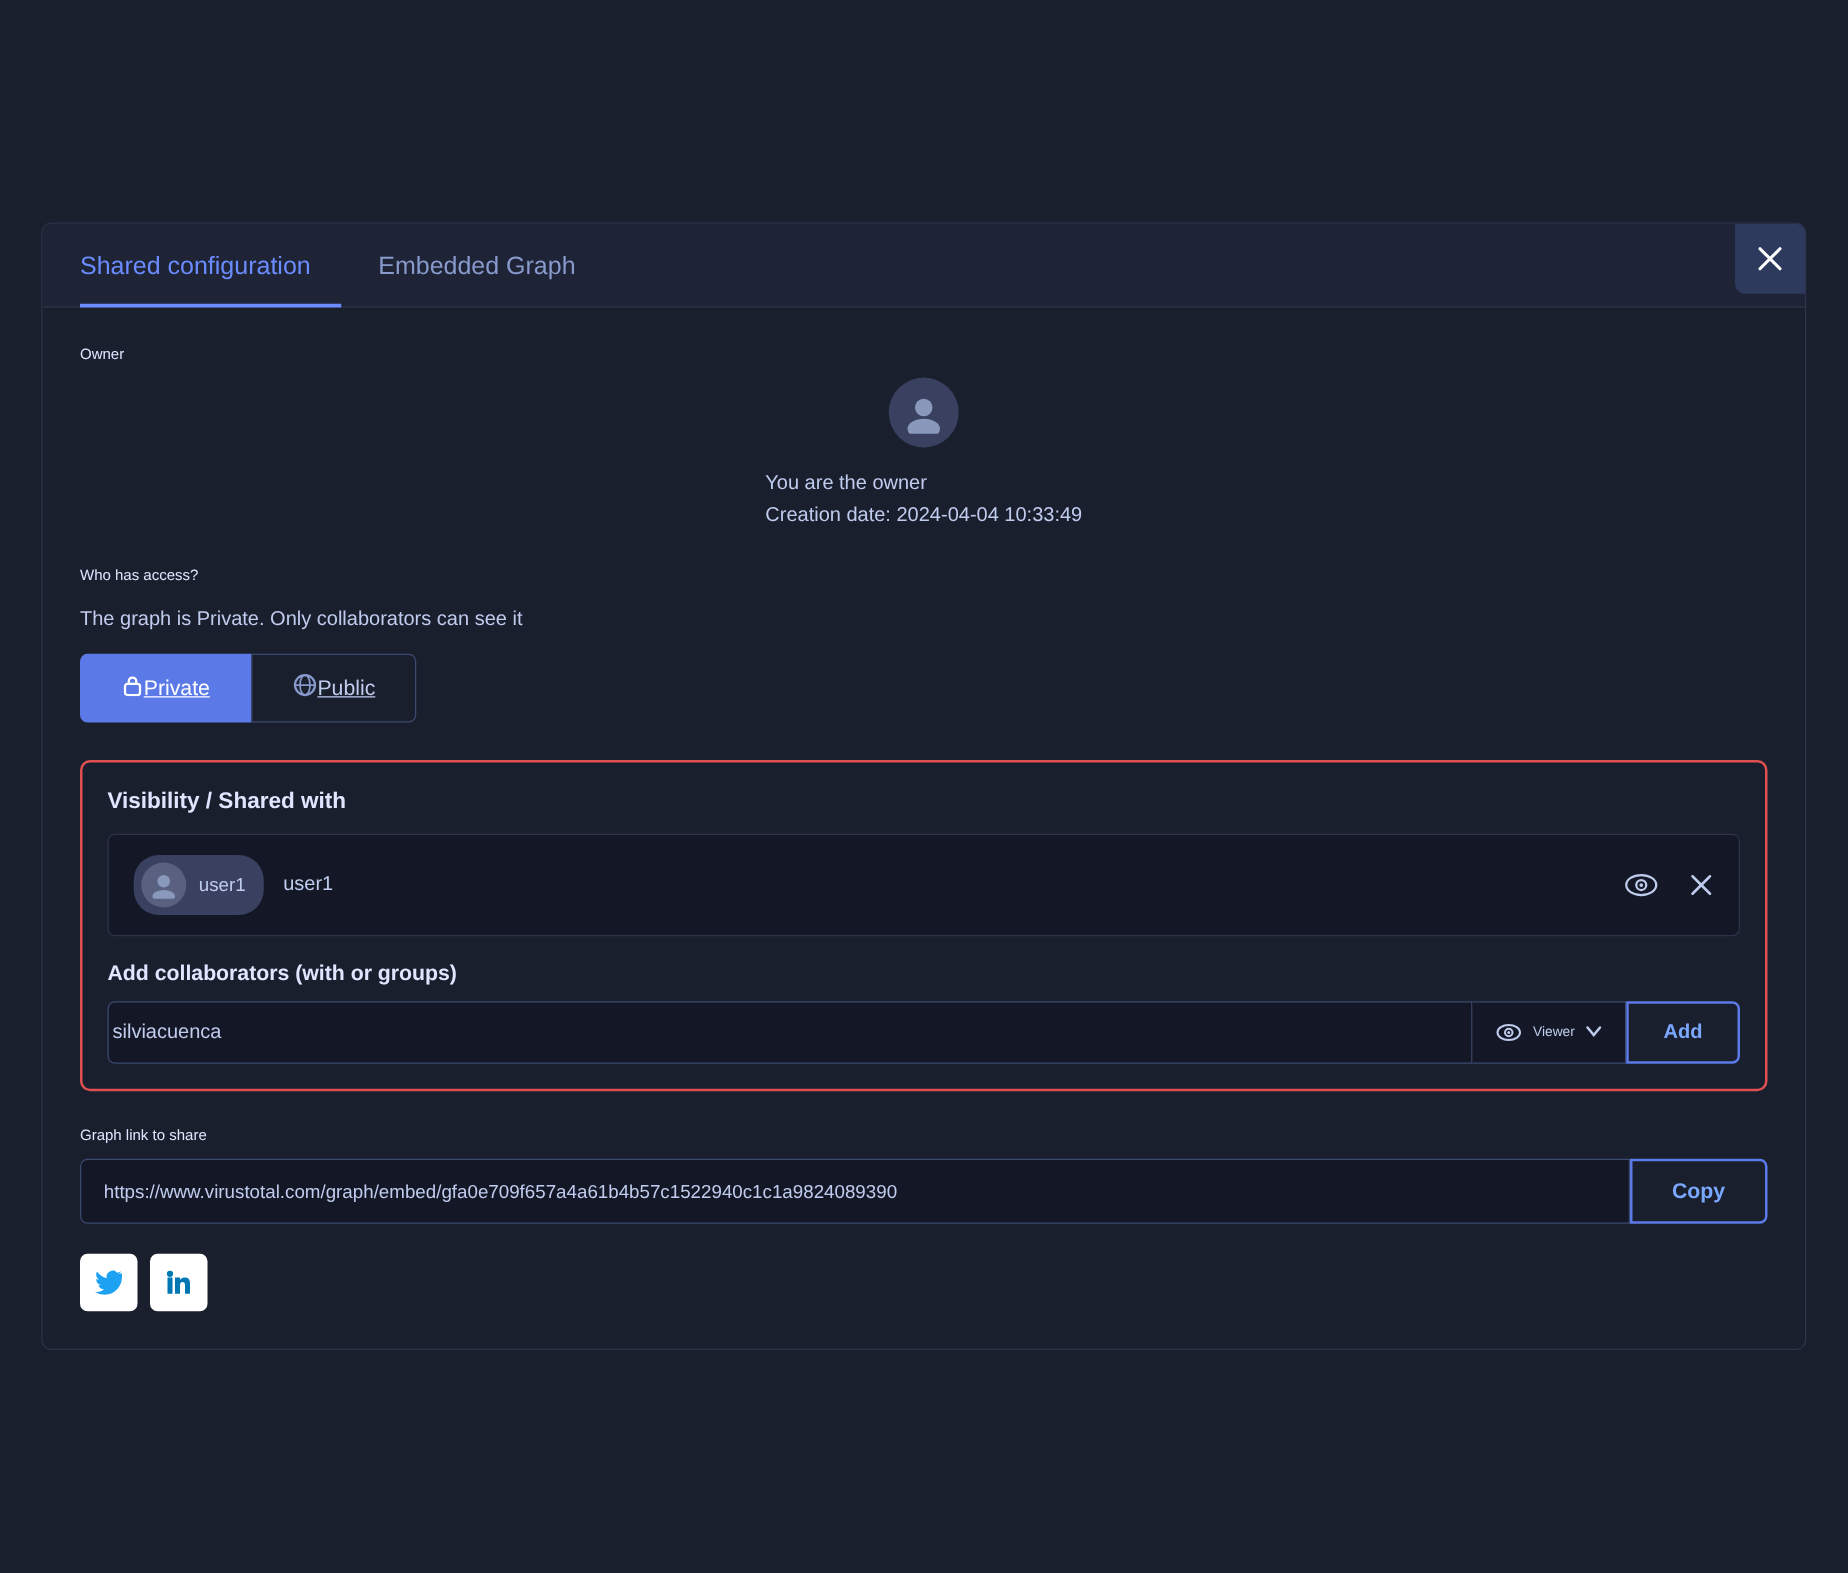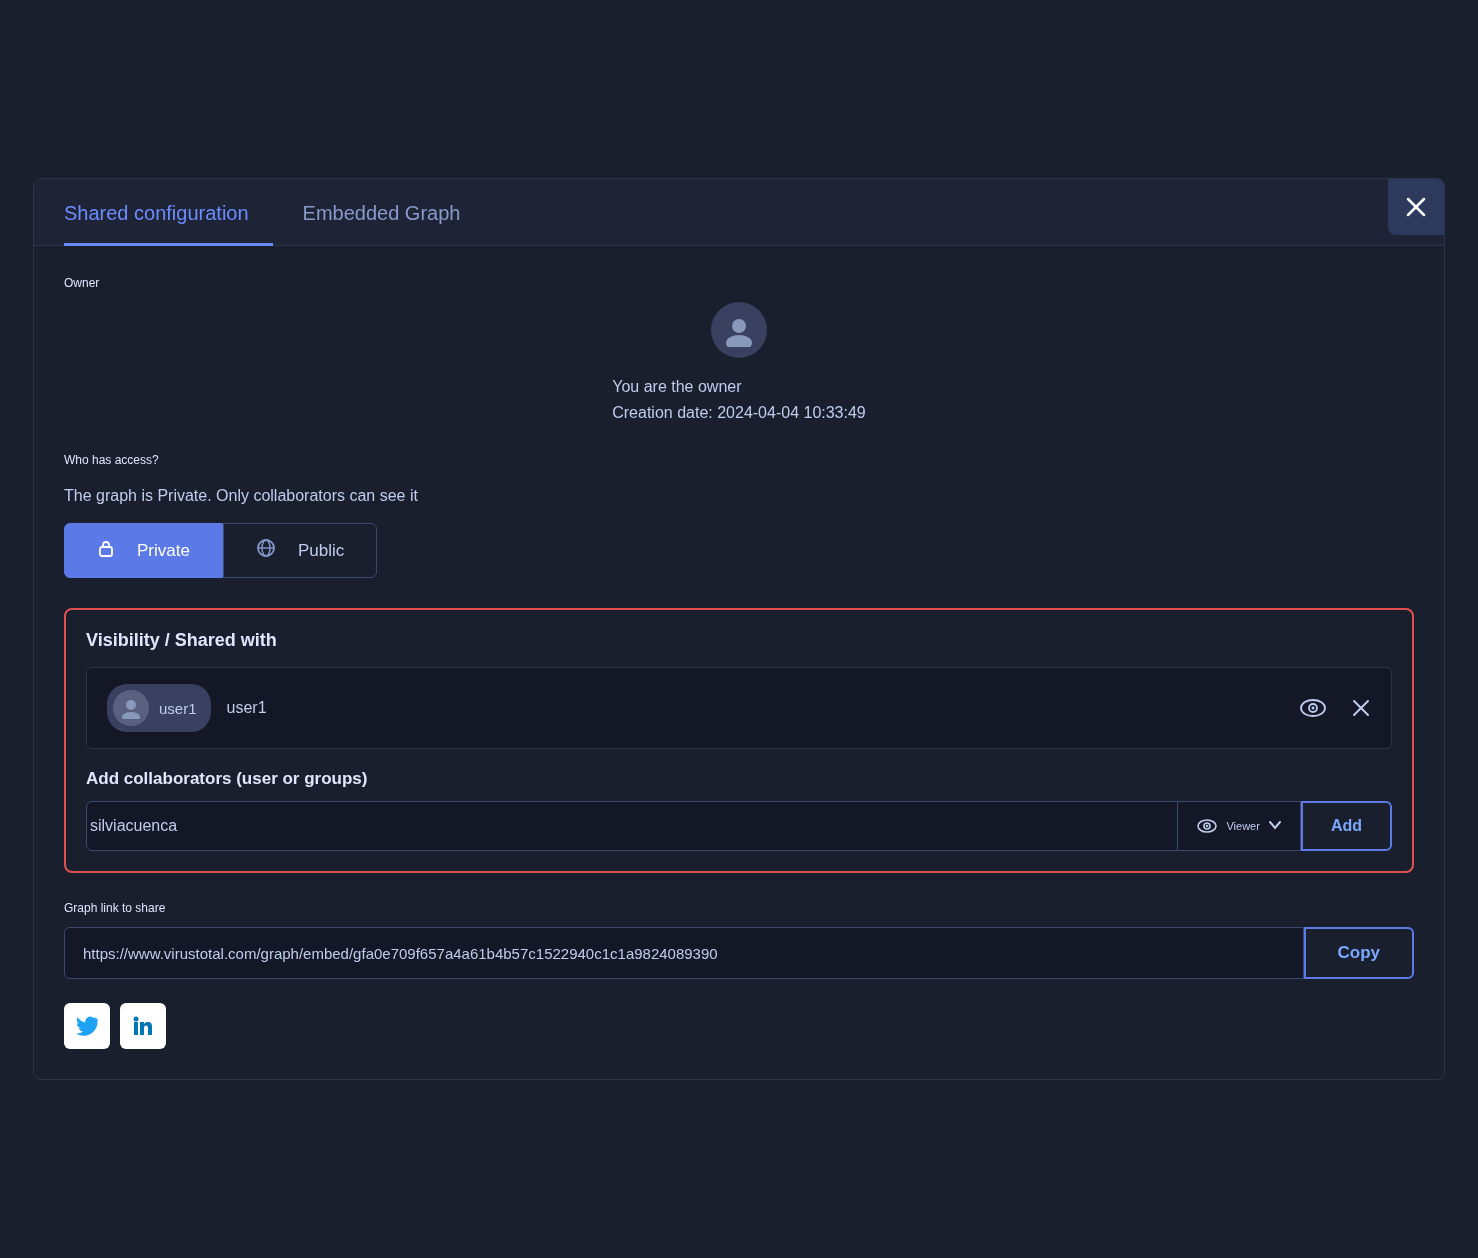--- a/index.html
+++ b/index.html
@@ -104,24 +104,25 @@
     .visibility-toggle {
       display: flex;
       margin-bottom: 30px;
     }
     .toggle-btn {
       padding: 14px 32px;
       font-size: 17px;
       cursor: pointer;
       display: flex;
       align-items: center;
-      gap: 22px;
+      gap: 0;
       border: 1px solid #3d4a70;
       color: #c0ccee;
       background: transparent;
+      text-decoration: underline;
     }
     .toggle-btn.active {
       background: #5b7ae8;
       color: #fff;
       border-color: #5b7ae8;
     }
     .toggle-btn:first-child {
       border-radius: 6px 0 0 6px;
     }
     .toggle-btn:last-child {
@@ -370,21 +371,21 @@
             <button class="icon-btn">
               <svg width="20" height="20" viewBox="0 0 20 20" fill="none">
                 <line x1="3" y1="3" x2="17" y2="17" stroke="#c0ccee" stroke-width="2" stroke-linecap="round"></line>
                 <line x1="17" y1="3" x2="3" y2="17" stroke="#c0ccee" stroke-width="2" stroke-linecap="round"></line>
               </svg>
             </button>
           </div>
         </div>
       </div>
 
-      <div class="add-collab-label">Add collaborators (user or groups)</div>
+      <div class="add-collab-label">Add collaborators (with or groups)</div>
       <div class="add-collab-row">
         <input class="collab-input" value="silviacuenca" type="text" style="">
         <div class="viewer-select">
           <svg width="22" height="16" viewBox="0 0 22 16" fill="none">
             <ellipse cx="11" cy="8" rx="9" ry="6" stroke="#c0ccee" stroke-width="1.6"></ellipse>
             <circle cx="11" cy="8" r="3" stroke="#c0ccee" stroke-width="1.6"></circle>
             <circle cx="11" cy="8" r="1.2" fill="#c0ccee"></circle>
           </svg>
           <span>Viewer</span>
           <span>

